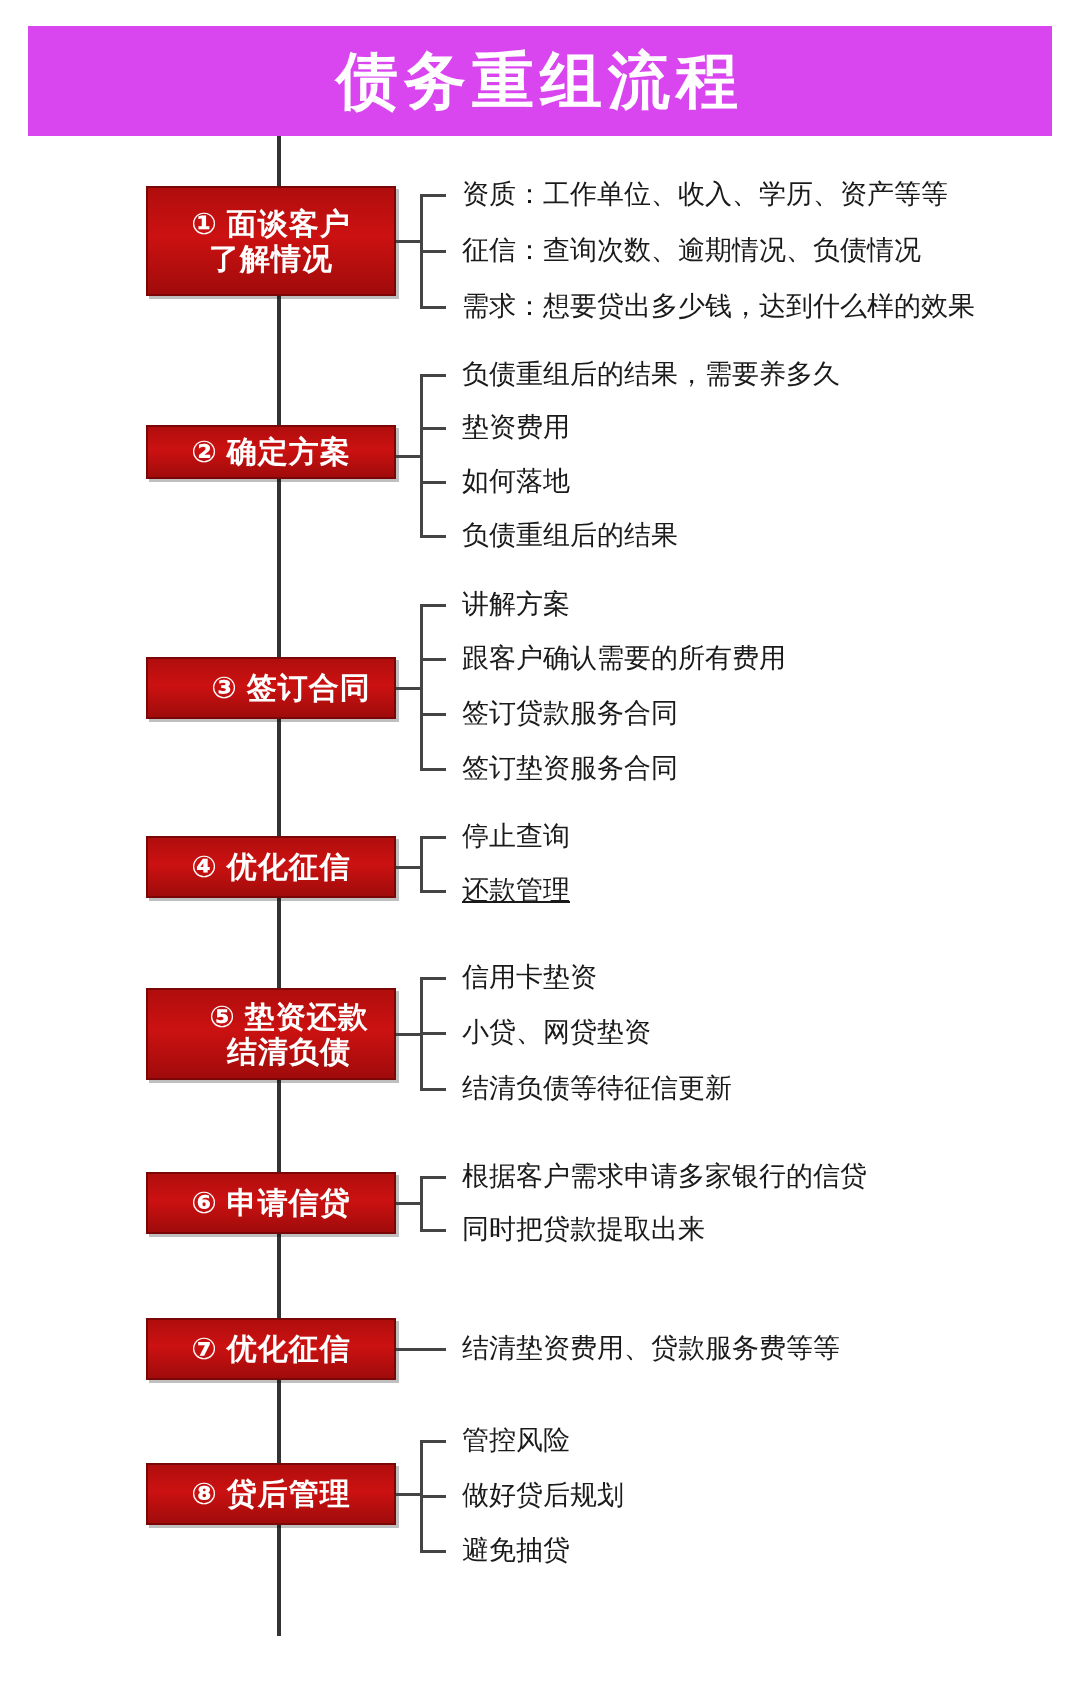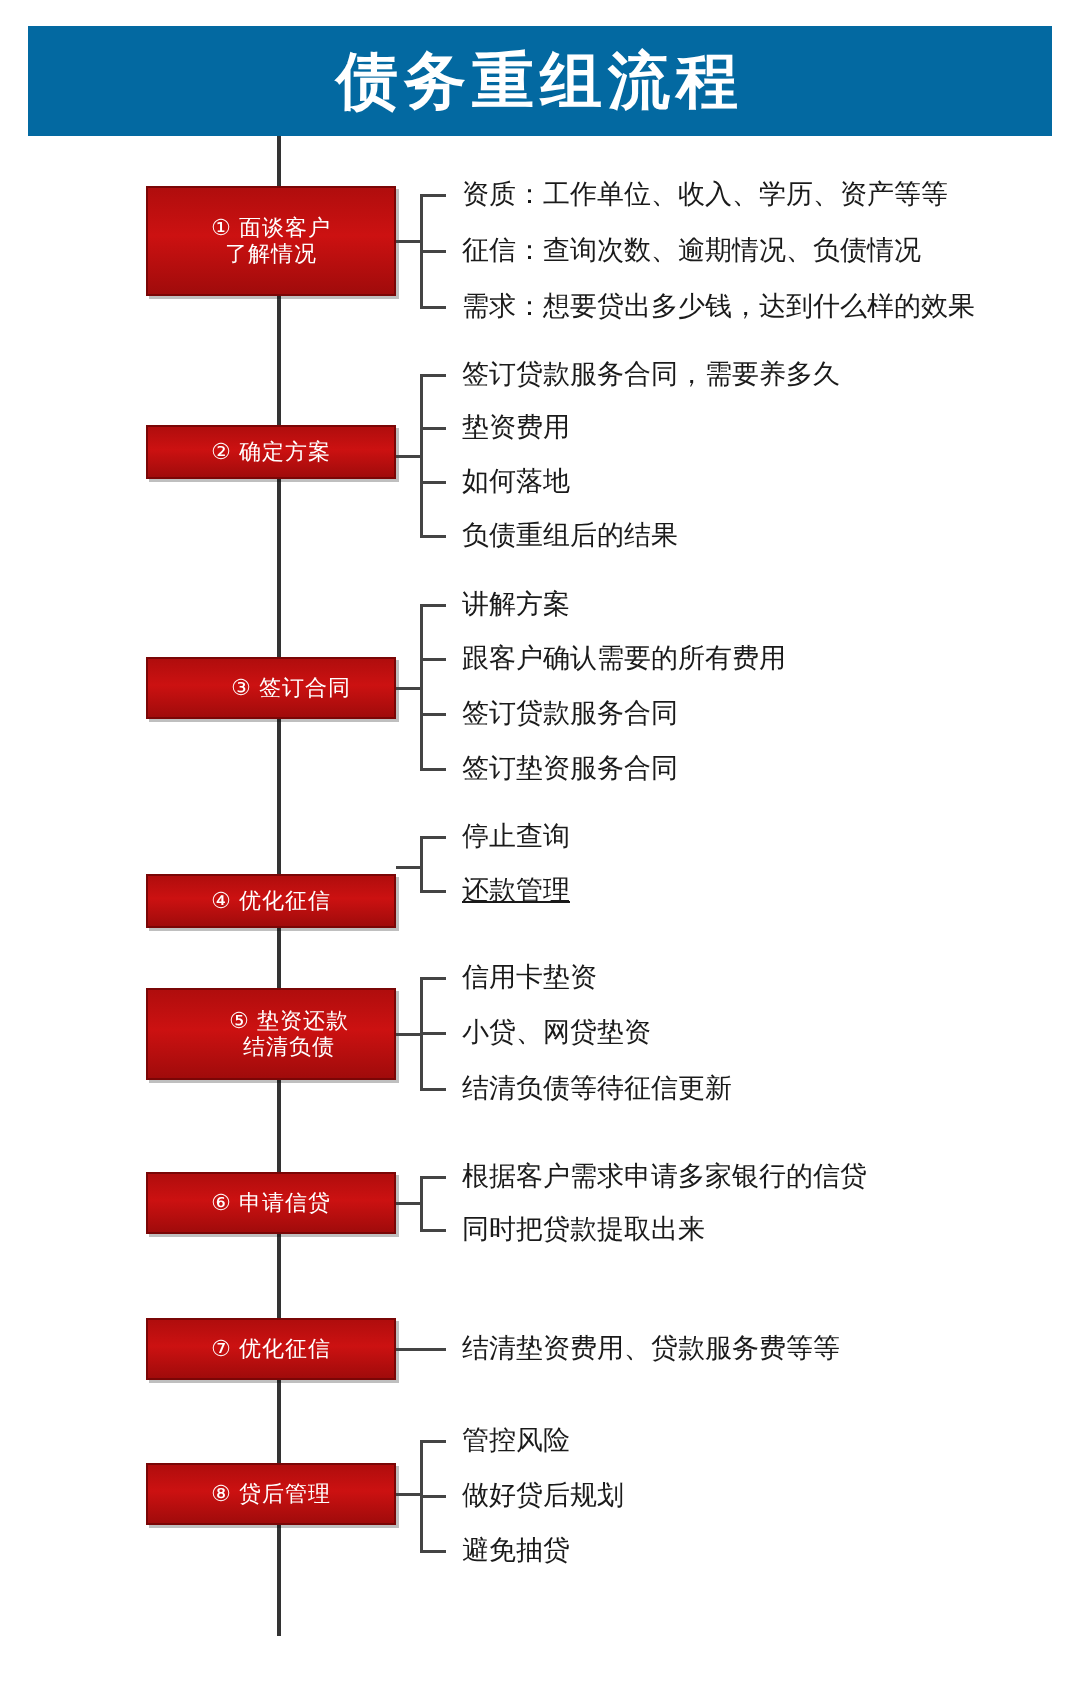--- a/index.html
+++ b/index.html
@@ -15,21 +15,21 @@
     overflow: hidden;
   }
 
   
   .title-banner {
     position: absolute;
     left: 28px;
     top: 26px;
     width: 1024px;
     height: 110px;
-    background: #0369a1;
+    background: #d946ef;
     display: flex;
     align-items: center;
     justify-content: center;
   }
   .title-text {
     color: #ffffff;
     font-size: 62px;
     font-weight: bold;
     letter-spacing: 6px;
     line-height: 1;
@@ -59,22 +59,22 @@
     border: 2px solid #7a0606;
     box-shadow: 3px 3px 0 rgba(0,0,0,0.25);
     color: #ffffff;
     display: flex;
     align-items: center;
     justify-content: center;
     text-align: center;
     box-sizing: border-box;
   }
   .step-label {
-    font-size: 22px;
-    font-weight: normal;
+    font-size: 30px;
+    font-weight: bold;
     line-height: 1.18;
     letter-spacing: 1px;
     white-space: pre-line;
   }
 
   
   .stem {
     position: absolute;
     height: 3px;
     background: #444444;
@@ -124,21 +124,21 @@
       <div class="tick" style="left: 420px; top: 305.5px;"></div>
       <div class="item-text" style="left: 462px; top: 293px;">需求：想要贷出多少钱，达到什么样的效果</div>
     </div>
     <div class="step">
       <div class="step-box" style="top: 425px; height: 54px;">
         <div class="step-label">② 确定方案</div>
       </div>
       <div class="stem" style="left: 396px; width: 27px; top: 454.5px;"></div>
       <div class="bracket" style="left: 420px; top: 375px; height: 161px;"></div>
       <div class="tick" style="left: 420px; top: 373.5px;"></div>
-      <div class="item-text" style="left: 462px; top: 361px;">签订贷款服务合同，需要养多久</div>
+      <div class="item-text" style="left: 462px; top: 361px;">负债重组后的结果，需要养多久</div>
       <div class="tick" style="left: 420px; top: 426.5px;"></div>
       <div class="item-text" style="left: 462px; top: 414px;">垫资费用</div>
       <div class="tick" style="left: 420px; top: 480.5px;"></div>
       <div class="item-text" style="left: 462px; top: 468px;">如何落地</div>
       <div class="tick" style="left: 420px; top: 534.5px;"></div>
       <div class="item-text" style="left: 462px; top: 522px;">负债重组后的结果</div>
     </div>
     <div class="step">
       <div class="step-box" style="top: 657px; height: 62px; padding-left: 40px;">
         <div class="step-label">③ 签订合同</div>
@@ -148,21 +148,21 @@
       <div class="tick" style="left: 420px; top: 603.5px;"></div>
       <div class="item-text" style="left: 462px; top: 591px;">讲解方案</div>
       <div class="tick" style="left: 420px; top: 657.5px;"></div>
       <div class="item-text" style="left: 462px; top: 645px;">跟客户确认需要的所有费用</div>
       <div class="tick" style="left: 420px; top: 712.5px;"></div>
       <div class="item-text" style="left: 462px; top: 700px;">签订贷款服务合同</div>
       <div class="tick" style="left: 420px; top: 767.5px;"></div>
       <div class="item-text" style="left: 462px; top: 755px;">签订垫资服务合同</div>
     </div>
     <div class="step">
-      <div class="step-box" style="top: 836px; height: 54px; margin-top: 38px;">
+      <div class="step-box" style="top: 836px; height: 62px;">
         <div class="step-label">④ 优化征信</div>
       </div>
       <div class="stem" style="left: 396px; width: 27px; top: 865.5px;"></div>
       <div class="bracket" style="left: 420px; top: 837px; height: 54px;"></div>
       <div class="tick" style="left: 420px; top: 835.5px;"></div>
       <div class="item-text" style="left: 462px; top: 823px;">停止查询</div>
       <div class="tick" style="left: 420px; top: 889.5px;"></div>
       <div class="item-text" style="left: 462px; top: 877px; text-decoration: underline;">还款管理</div>
     </div>
     <div class="step">

